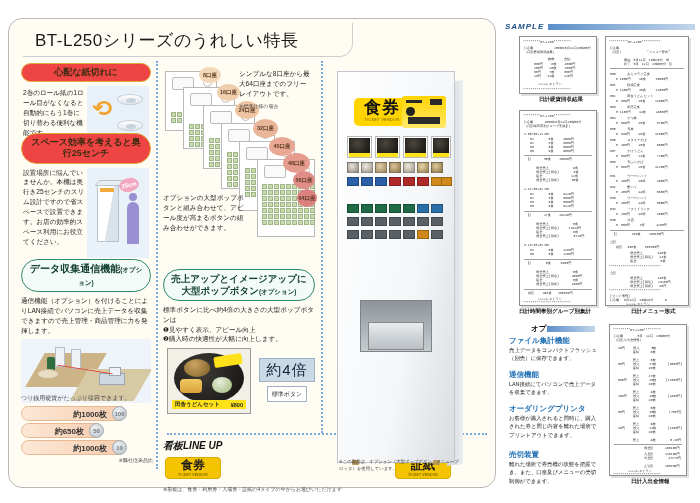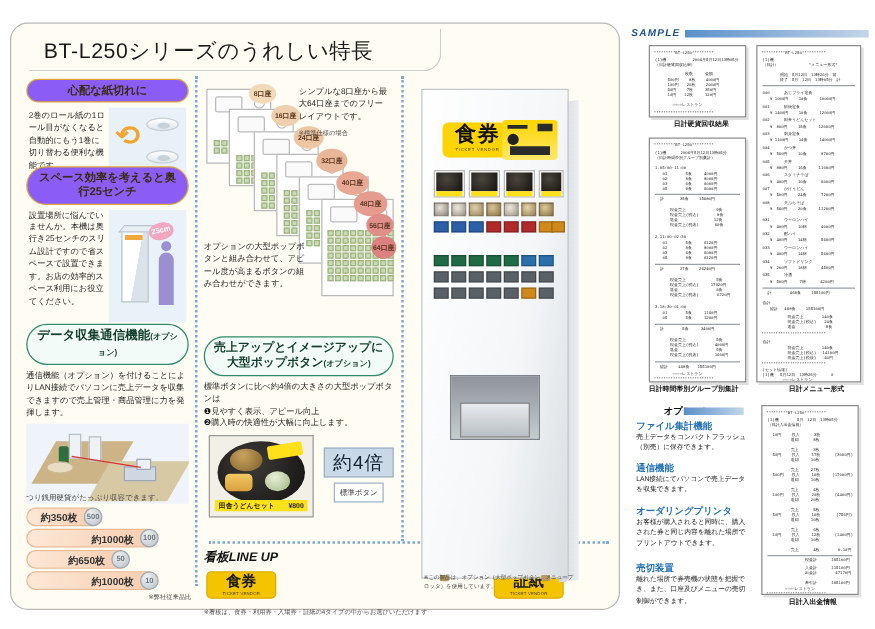--- a/index.html
+++ b/index.html
@@ -31,21 +31,21 @@
     border-bottom-right-radius:14px;
   }
 
   
   .vdot { position:absolute; width:0; border-left:2px dotted #7aa8d8; }
   .hdot { position:absolute; height:0; border-top:2px dotted #7aa8d8; }
 
   
   .pill {
     border:1.5px solid #e0a93a; border-radius:999px;
-    background:#8b5cf6; color:#3a2c10;
+    background:#ef4444; color:#3a2c10;
     font-size:9px; font-weight:bold; text-align:center;
     line-height:1.25; padding:3px 6px;
   }
   .pill.green { border-color:#2f8a6a; background:#f2fbf7; color:#14402f; }
   .pill.square {
     border-radius:14px;
   }
   .pill .sub { font-size:6.5px; font-weight:bold; }
 
   .body-txt { font-size:6.6px; line-height:1.5; color:#1d1d1d; }
@@ -279,24 +279,20 @@
         <div style="position:absolute;left:16px;top:30px;width:22px;height:10px;border-radius:50%;background:#e8dcc2;border:1px solid #c9b894;"></div>
         <div style="position:absolute;left:78px;top:34px;width:26px;height:12px;background:#cfd8e0;border:1px solid #9aa6b2;"></div>
         <div style="position:absolute;left:88px;top:28px;width:12px;height:9px;background:#eef2f6;border:1px solid #9aa6b2;"></div>
         <div class="redline" style="left:36px; top:30px; width:56px; transform:rotate(9deg);"></div>
       </div>
     </div>
 
     <div class="sec" style="left:12px; top:372px; width:132px;">
       <div class="tiny" style="margin-top:3px; font-size:6px;">つり銭用硬貨がたっぷり収容できます。</div>
       <div style="margin-top:3px;">
-        <div class="coinrow">
-          <div class="coinbar" style="width:60px;">約350枚</div>
-          <div class="coin" style="left:46px;">500</div>
-        </div>
         <div class="coinrow">
           <div class="coinbar" style="width:105px;">約1000枚</div>
           <div class="coin" style="left:91px;">100</div>
         </div>
         <div class="coinrow">
           <div class="coinbar" style="width:82px;">約650枚</div>
           <div class="coin" style="left:68px;">50</div>
         </div>
         <div class="coinrow">
           <div class="coinbar" style="width:105px;">約1000枚</div>

